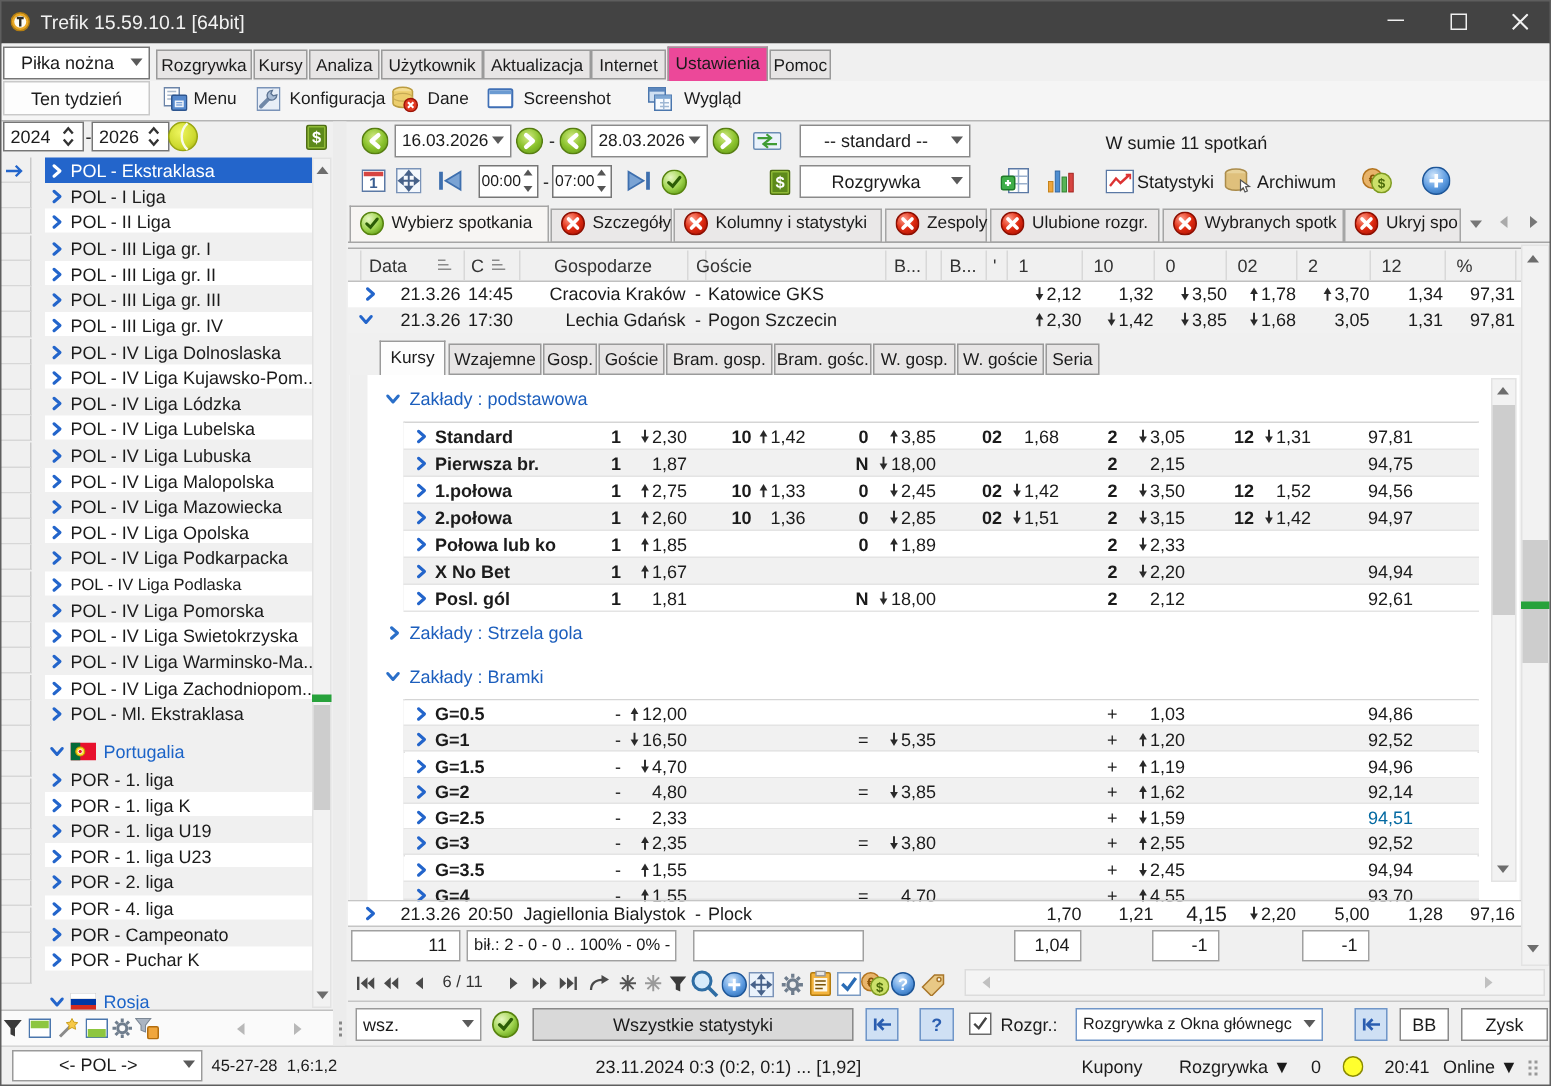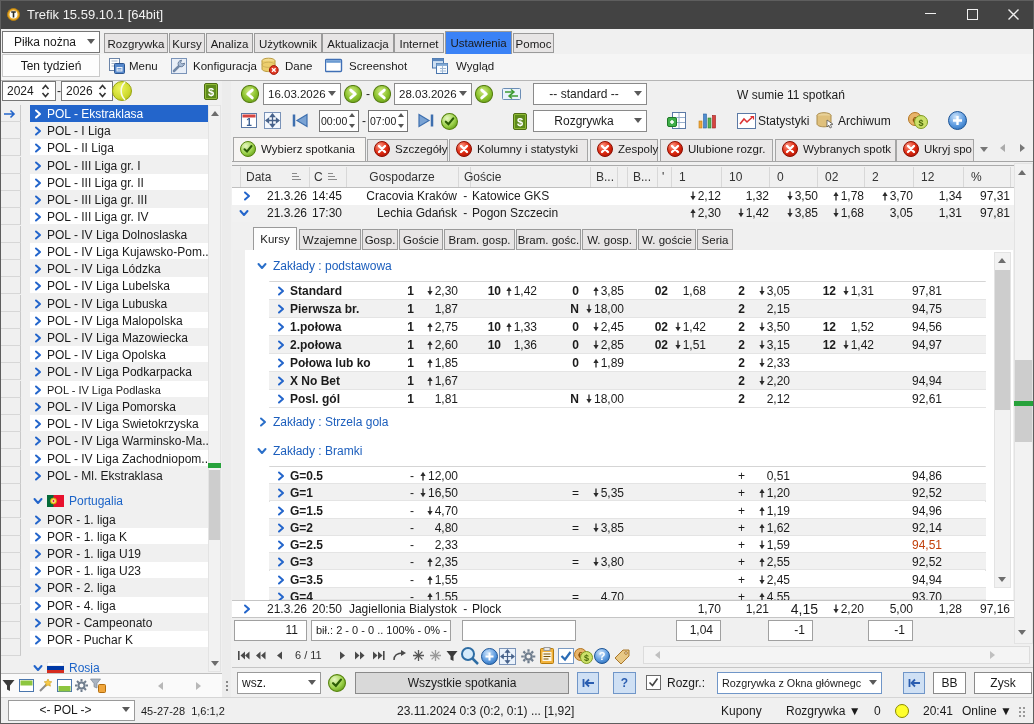--- a/index.html
+++ b/index.html
@@ -22,21 +22,21 @@
 <div class="abs" style="left:1px;top:29px;width:1032px;height:25px;background:#f0f0f0;"></div>
 <div class="abs" style="left:2px;top:31px;width:98px;height:22px;background:#fff;border:1px solid #767676;box-sizing:border-box;"></div>
 <div class="abs nw" style="left:2px;width:86px;top:34px;font-size:12px;color:#1b1b1b;font-weight:normal;text-align:center;">Piłka nożna</div>
 <div class="abs" style="left:87px;top:39px;width:0;height:0;border-left:4px solid transparent;border-right:4px solid transparent;border-top:5px solid #5a5a5a"></div>
 <div class="abs nw" style="left:104px;top:33px;width:64px;height:20px;background:#e7e5e5;border:1px solid #9a9a9a;box-sizing:border-box;text-align:center;font-size:11.5px;color:#1b1b1b;line-height:20px">Rozgrywka</div>
 <div class="abs nw" style="left:169px;top:33px;width:36px;height:20px;background:#e7e5e5;border:1px solid #9a9a9a;box-sizing:border-box;text-align:center;font-size:11.5px;color:#1b1b1b;line-height:20px">Kursy</div>
 <div class="abs nw" style="left:206px;top:33px;width:47px;height:20px;background:#e7e5e5;border:1px solid #9a9a9a;box-sizing:border-box;text-align:center;font-size:11.5px;color:#1b1b1b;line-height:20px">Analiza</div>
 <div class="abs nw" style="left:254px;top:33px;width:68px;height:20px;background:#e7e5e5;border:1px solid #9a9a9a;box-sizing:border-box;text-align:center;font-size:11.5px;color:#1b1b1b;line-height:20px">Użytkownik</div>
 <div class="abs nw" style="left:322px;top:33px;width:72px;height:20px;background:#e7e5e5;border:1px solid #9a9a9a;box-sizing:border-box;text-align:center;font-size:11.5px;color:#1b1b1b;line-height:20px">Aktualizacja</div>
 <div class="abs nw" style="left:394px;top:33px;width:50px;height:20px;background:#e7e5e5;border:1px solid #9a9a9a;box-sizing:border-box;text-align:center;font-size:11.5px;color:#1b1b1b;line-height:20px">Internet</div>
-<div class="abs nw" style="left:445px;top:31px;width:67px;height:23px;background:#3b82f6;border:1px solid #9a9a9a;border-bottom:none;box-sizing:border-box;text-align:center;font-size:11.5px;color:#1b1b1b;line-height:23px">Ustawienia</div>
+<div class="abs nw" style="left:445px;top:31px;width:67px;height:23px;background:#ec4899;border:1px solid #9a9a9a;border-bottom:none;box-sizing:border-box;text-align:center;font-size:11.5px;color:#1b1b1b;line-height:23px">Ustawienia</div>
 <div class="abs nw" style="left:513px;top:33px;width:41px;height:20px;background:#e7e5e5;border:1px solid #9a9a9a;box-sizing:border-box;text-align:center;font-size:11.5px;color:#1b1b1b;line-height:20px">Pomoc</div>
 <div class="abs" style="left:1px;top:54px;width:1032px;height:26px;background:#f5f5f5;"></div>
 <div class="abs" style="left:1px;top:80px;width:1032px;height:1px;background:#b5b5b5"></div>
 <div class="abs" style="left:2px;top:54px;width:98px;height:23px;background:#fdfdfd;border:1px solid #c9c9c9;box-sizing:border-box;"></div>
 <div class="abs nw" style="left:2px;width:98px;top:58px;font-size:12px;color:#1b1b1b;font-weight:normal;text-align:center;">Ten tydzień</div>
 <svg class="abs" style="left:109px;top:58px" width="16" height="16" viewBox="0 0 16 16">
     <rect x="0.5" y="0.5" width="10" height="12" fill="#fdfdfd" stroke="#6b84a8"></rect>
     <path d="M2.5 3h6M2.5 5.5h6M2.5 8h6" stroke="#a8b8cc" stroke-width="1"></path>
     <rect x="5.5" y="5.5" width="10" height="10" rx="1" fill="#5588cc" stroke="#2d558f"></rect>
     <rect x="7.5" y="9" width="6" height="4.5" fill="#fff" opacity="0.9"></rect>
@@ -871,21 +871,21 @@
 <svg class="abs" style="left:277px;top:471px" width="8" height="10" viewBox="0 0 8 10">
     <path d="M2 1.5 L6 5 L2 8.5" stroke="#2365cb" stroke-width="2" fill="none" stroke-linecap="round" stroke-linejoin="round"></path>
   </svg>
 <div class="abs nw" style="left:290px;top:468px;font-size:12px;color:#1b1b1b;font-weight:bold;">G=0.5</div>
 <div class="abs nw" style="right:620px;top:468px;font-size:12px;color:#1b1b1b;font-weight:normal;">-</div>
 <div class="abs nw" style="right:576px;top:468px;font-size:12px;color:#1b1b1b;font-weight:normal;"><svg width="6" height="10" viewBox="0 0 6 10" style="margin-right:2px;vertical-align:-1px">
       <path d="M3 9.5 V4.5" stroke="#2a2a2a" stroke-width="1.3"></path>
       <polygon points="0.4,5 5.6,5 3,0.7" fill="#2a2a2a"></polygon>
     </svg>12,00</div>
 <div class="abs nw" style="right:289px;top:468px;font-size:12px;color:#1b1b1b;font-weight:normal;">+</div>
-<div class="abs nw" style="right:244px;top:468px;font-size:12px;color:#1b1b1b;font-weight:normal;">0,51</div>
+<div class="abs nw" style="right:244px;top:468px;font-size:12px;color:#1b1b1b;font-weight:normal;">1,03</div>
 <div class="abs nw" style="right:92px;top:468px;font-size:12px;color:#1b1b1b;font-weight:normal;">94,86</div>
 <div class="abs" style="left:269px;top:484px;width:717px;height:17px;background:#f1f1f1;border-bottom:1px solid #e4e4e4;box-sizing:border-box"></div>
 <svg class="abs" style="left:277px;top:488px" width="8" height="10" viewBox="0 0 8 10">
     <path d="M2 1.5 L6 5 L2 8.5" stroke="#2365cb" stroke-width="2" fill="none" stroke-linecap="round" stroke-linejoin="round"></path>
   </svg>
 <div class="abs nw" style="left:290px;top:485px;font-size:12px;color:#1b1b1b;font-weight:bold;">G=1</div>
 <div class="abs nw" style="right:620px;top:485px;font-size:12px;color:#1b1b1b;font-weight:normal;">-</div>
 <div class="abs nw" style="right:576px;top:485px;font-size:12px;color:#1b1b1b;font-weight:normal;"><svg width="6" height="10" viewBox="0 0 6 10" style="margin-right:2px;vertical-align:-1px">
       <path d="M3 0.5 V5.5" stroke="#2a2a2a" stroke-width="1.3"></path>
       <polygon points="0.4,5 5.6,5 3,9.3" fill="#2a2a2a"></polygon>
@@ -940,21 +940,21 @@
     <path d="M2 1.5 L6 5 L2 8.5" stroke="#2365cb" stroke-width="2" fill="none" stroke-linecap="round" stroke-linejoin="round"></path>
   </svg>
 <div class="abs nw" style="left:290px;top:537px;font-size:12px;color:#1b1b1b;font-weight:bold;">G=2.5</div>
 <div class="abs nw" style="right:620px;top:537px;font-size:12px;color:#1b1b1b;font-weight:normal;">-</div>
 <div class="abs nw" style="right:576px;top:537px;font-size:12px;color:#1b1b1b;font-weight:normal;">2,33</div>
 <div class="abs nw" style="right:289px;top:537px;font-size:12px;color:#1b1b1b;font-weight:normal;">+</div>
 <div class="abs nw" style="right:244px;top:537px;font-size:12px;color:#1b1b1b;font-weight:normal;"><svg width="6" height="10" viewBox="0 0 6 10" style="margin-right:2px;vertical-align:-1px">
       <path d="M3 0.5 V5.5" stroke="#2a2a2a" stroke-width="1.3"></path>
       <polygon points="0.4,5 5.6,5 3,9.3" fill="#2a2a2a"></polygon>
     </svg>1,59</div>
-<div class="abs nw" style="right:92px;top:537px;font-size:12px;color:#c2410c;font-weight:normal;margin-left:20px;">94,51</div>
+<div class="abs nw" style="right:92px;top:537px;font-size:12px;color:#0369a1;font-weight:normal;margin-left:20px;">94,51</div>
 <div class="abs" style="left:269px;top:553px;width:717px;height:17px;background:#f1f1f1;border-bottom:1px solid #e4e4e4;box-sizing:border-box"></div>
 <svg class="abs" style="left:277px;top:557px" width="8" height="10" viewBox="0 0 8 10">
     <path d="M2 1.5 L6 5 L2 8.5" stroke="#2365cb" stroke-width="2" fill="none" stroke-linecap="round" stroke-linejoin="round"></path>
   </svg>
 <div class="abs nw" style="left:290px;top:554px;font-size:12px;color:#1b1b1b;font-weight:bold;">G=3</div>
 <div class="abs nw" style="right:620px;top:554px;font-size:12px;color:#1b1b1b;font-weight:normal;">-</div>
 <div class="abs nw" style="right:576px;top:554px;font-size:12px;color:#1b1b1b;font-weight:normal;"><svg width="6" height="10" viewBox="0 0 6 10" style="margin-right:2px;vertical-align:-1px">
       <path d="M3 9.5 V4.5" stroke="#2a2a2a" stroke-width="1.3"></path>
       <polygon points="0.4,5 5.6,5 3,0.7" fill="#2a2a2a"></polygon>
     </svg>2,35</div>
@@ -1149,21 +1149,21 @@
     <defs>
       <radialGradient id="gc328674" cx="35%" cy="30%" r="80%">
 <stop offset="0%" stop-color="#e6f7c0"></stop>
         <stop offset="60%" stop-color="#9ed34d"></stop>
         <stop offset="100%" stop-color="#5f9c13"></stop>
       </radialGradient>
     </defs>
 <circle cx="8" cy="8" r="7.5" fill="url(#gc328674)" stroke="#57830f" stroke-width="1"></circle>
 <path d="M4.5 8.2 L7 10.5 L11.5 5" stroke="#2c5d06" stroke-width="2" fill="none" stroke-linecap="round"></path>
   </svg>
-<div class="abs nw" style="left:355px;top:672px;width:214px;height:22px;background:#d9d9d9;border:1px solid #8a8a8a;box-sizing:border-box;text-align:center;font-size:12px;color:#1b1b1b;line-height:21px">Wszystkie spotkania</div>
+<div class="abs nw" style="left:355px;top:672px;width:214px;height:22px;background:#d9d9d9;border:1px solid #8a8a8a;box-sizing:border-box;text-align:center;font-size:12px;color:#1b1b1b;line-height:21px">Wszystkie statystyki</div>
 <div class="abs" style="left:577px;top:672px;width:22px;height:22px;background:#cfe0f4;border:1px solid #7096c8;box-sizing:border-box;text-align:center"><svg width="13" height="12" viewBox="0 0 13 12" style="margin-top:4px">
       <path d="M12 6 H4 M7 2.5 L3.5 6 L7 9.5" stroke="#2a5db0" stroke-width="1.8" fill="none"></path>
       <path d="M1.5 2 v8" stroke="#2a5db0" stroke-width="1.8"></path>
     </svg></div>
 <div class="abs" style="left:613px;top:672px;width:23px;height:22px;background:#cfe0f4;border:1px solid #7096c8;box-sizing:border-box;text-align:center"><span style="font-size:12px;font-weight:bold;color:#2a5db0;line-height:20px">?</span></div>
 <div class="abs" style="left:646px;top:675px;width:15px;height:15px;background:#fff;border:1px solid #6a6a6a;box-sizing:border-box;"></div>
 <svg class="abs" style="left:648px;top:677px" width="11" height="11" viewBox="0 0 11 11">
     <path d="M1.5 5.5 L4.5 8.5 L9.5 1.5" stroke="#444" stroke-width="1.6" fill="none"></path>
   </svg>
 <div class="abs nw" style="left:667px;top:675px;font-size:12px;color:#1b1b1b;font-weight:normal;">Rozgr.:</div>

